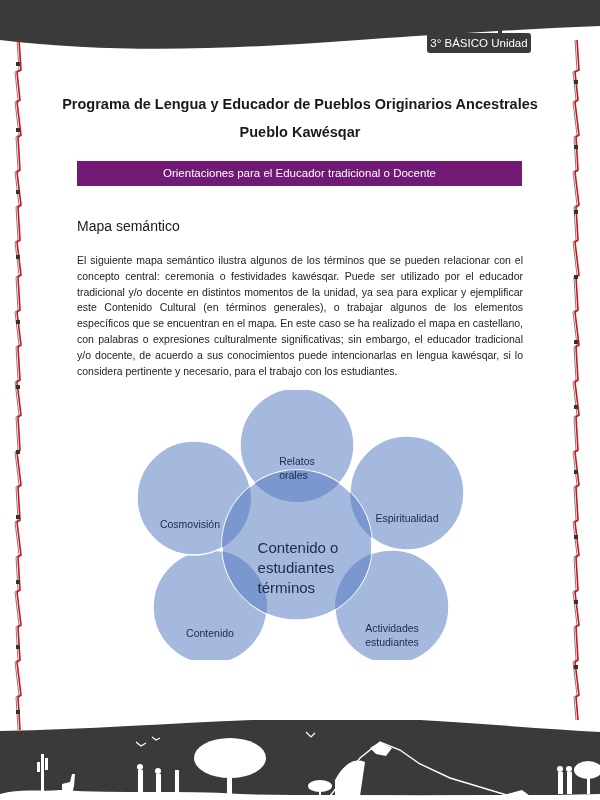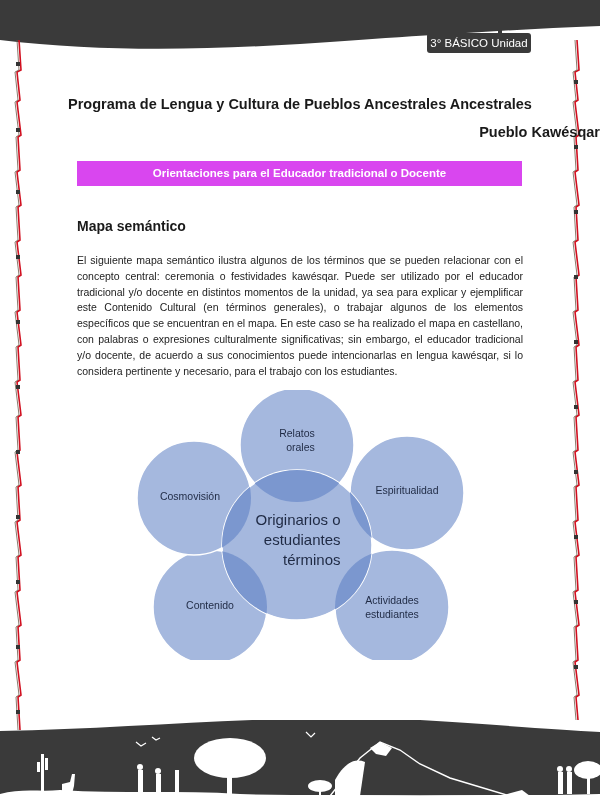--- a/index.html
+++ b/index.html
@@ -17,41 +17,42 @@
     }
     .badge-stem { position: absolute; left: 498px; top: 26px; width: 4px; height: 8px; background: #3a3a3a; }
     .border-left { position: absolute; left: 14px; top: 40px; width: 12px; height: 690px; }
     .border-right { position: absolute; left: 572px; top: 40px; width: 12px; height: 680px; }
 
     .title-1 {
       position: absolute; left: 0; width: 600px; top: 96px; text-align: center;
       font-weight: bold; font-size: 14.5px;
     }
     .title-2 {
-      position: absolute; left: 0; width: 600px; top: 124px; text-align: right;
+      position: absolute; left: 0; width: 600px; top: 124px; text-align: center;
       font-weight: bold; font-size: 14.5px;
     }
     .red-bar {
       position: absolute; left: 77px; top: 161px; width: 445px; height: 25px;
-      background: #d946ef; color: #ffffff; font-weight: bold; font-size: 11.5px;
+      background: #701a75; color: #ffffff; font-weight: normal; font-size: 11.5px;
       text-align: center; line-height: 25px;
     }
     .section-heading {
-      position: absolute; left: 77px; top: 218px; font-weight: bold; font-size: 14px;
+      position: absolute; left: 77px; top: 218px; font-weight: normal; font-size: 14px;
     }
     .body-text {
       position: absolute; left: 77px; top: 253px; width: 446px;
       font-size: 10.5px; line-height: 15.8px; text-align: justify; color: #222;
     }
 
     .diagram { position: absolute; left: 130px; top: 390px; width: 350px; height: 270px; }
     .diagram svg { position: absolute; left: 0; top: 0; }
     .node-label {
-      position: absolute; text-align: right; color: #1f2a44; font-size: 10.5px; line-height: 14px;
+      position: absolute; text-align: left; color: #1f2a44; font-size: 10.5px; line-height: 14px;
       transform: translate(-50%, -50%);
+      margin-top: 28px;
     }
     .center-label { font-size: 15px; line-height: 20px; color: #1f2a44; }
 
     .bottom-band { position: absolute; left: 0; top: 720px; width: 600px; height: 80px; }
   </style>
 </head>
 <body>
 
 <div class="top-band">
   <svg width="600" height="60" viewBox="0 0 600 60">
@@ -92,21 +93,21 @@
       <rect x="2" y="300" width="4" height="4"></rect>
         <rect x="2" y="365" width="4" height="4"></rect>
       <rect x="2" y="430" width="4" height="4"></rect>
         <rect x="2" y="495" width="4" height="4"></rect>
       <rect x="2" y="560" width="4" height="4"></rect>
         <rect x="2" y="625" width="4" height="4"></rect>
     </g>
   </svg>
 </div>
 
-<div class="title-1">Programa de Lengua y Cultura de Pueblos Ancestrales Ancestrales</div>
+<div class="title-1">Programa de Lengua y Educador de Pueblos Originarios Ancestrales</div>
 <div class="title-2">Pueblo Kawésqar</div>
 <div class="red-bar">Orientaciones para el Educador tradicional o Docente</div>
 <div class="section-heading">Mapa semántico</div>
 <div class="body-text">El siguiente mapa semántico ilustra algunos de los términos que se pueden relacionar con el concepto central: ceremonia o festividades kawésqar. Puede ser utilizado por el educador tradicional y/o docente en distintos momentos de la unidad, ya sea para explicar y ejemplificar este Contenido Cultural (en términos generales), o trabajar algunos de los elementos específicos que se encuentran en el mapa. En este caso se ha realizado el mapa en castellano, con palabras o expresiones culturalmente significativas; sin embargo, el educador tradicional y/o docente, de acuerdo a sus conocimientos puede intencionarlas en lengua kawésqar, si lo considera pertinente y necesario, para el trabajo con los estudiantes.</div>
 
 <div class="diagram">
   <svg width="350" height="270" viewBox="0 0 350 270">
     <defs>
       <clipPath id="cc">
           <circle cx="167" cy="155" r="75"></circle>
@@ -141,21 +142,21 @@
     <div>Actividades</div>
     <div>estudiantes</div>
   </div>
   <div class="node-label" style="left:80px; top:215px;">
     <div>Contenido</div>
   </div>
   <div class="node-label" style="left:60px; top:106px;">
     <div>Cosmovisión</div>
   </div>
   <div class="node-label center-label" style="left:168px; top:150px;">
-    <div>Originarios o</div>
+    <div>Contenido o</div>
     <div>estudiantes</div>
     <div>términos</div>
   </div>
 </div>
 
 <div class="bottom-band">
   <svg width="600" height="80" viewBox="0 0 600 80">
     <path d="M0,11 C150,8 300,-8 420,0 C500,5 560,10 600,12 V80 H0 Z" fill="#3a3a3a"></path>
 
     <path d="M0,80 L0,74 C20,68 40,72 60,70 C120,74 180,70 240,74 C300,76 360,74 420,76 C480,74 540,76 600,74 V80 Z" fill="#ffffff"></path>

